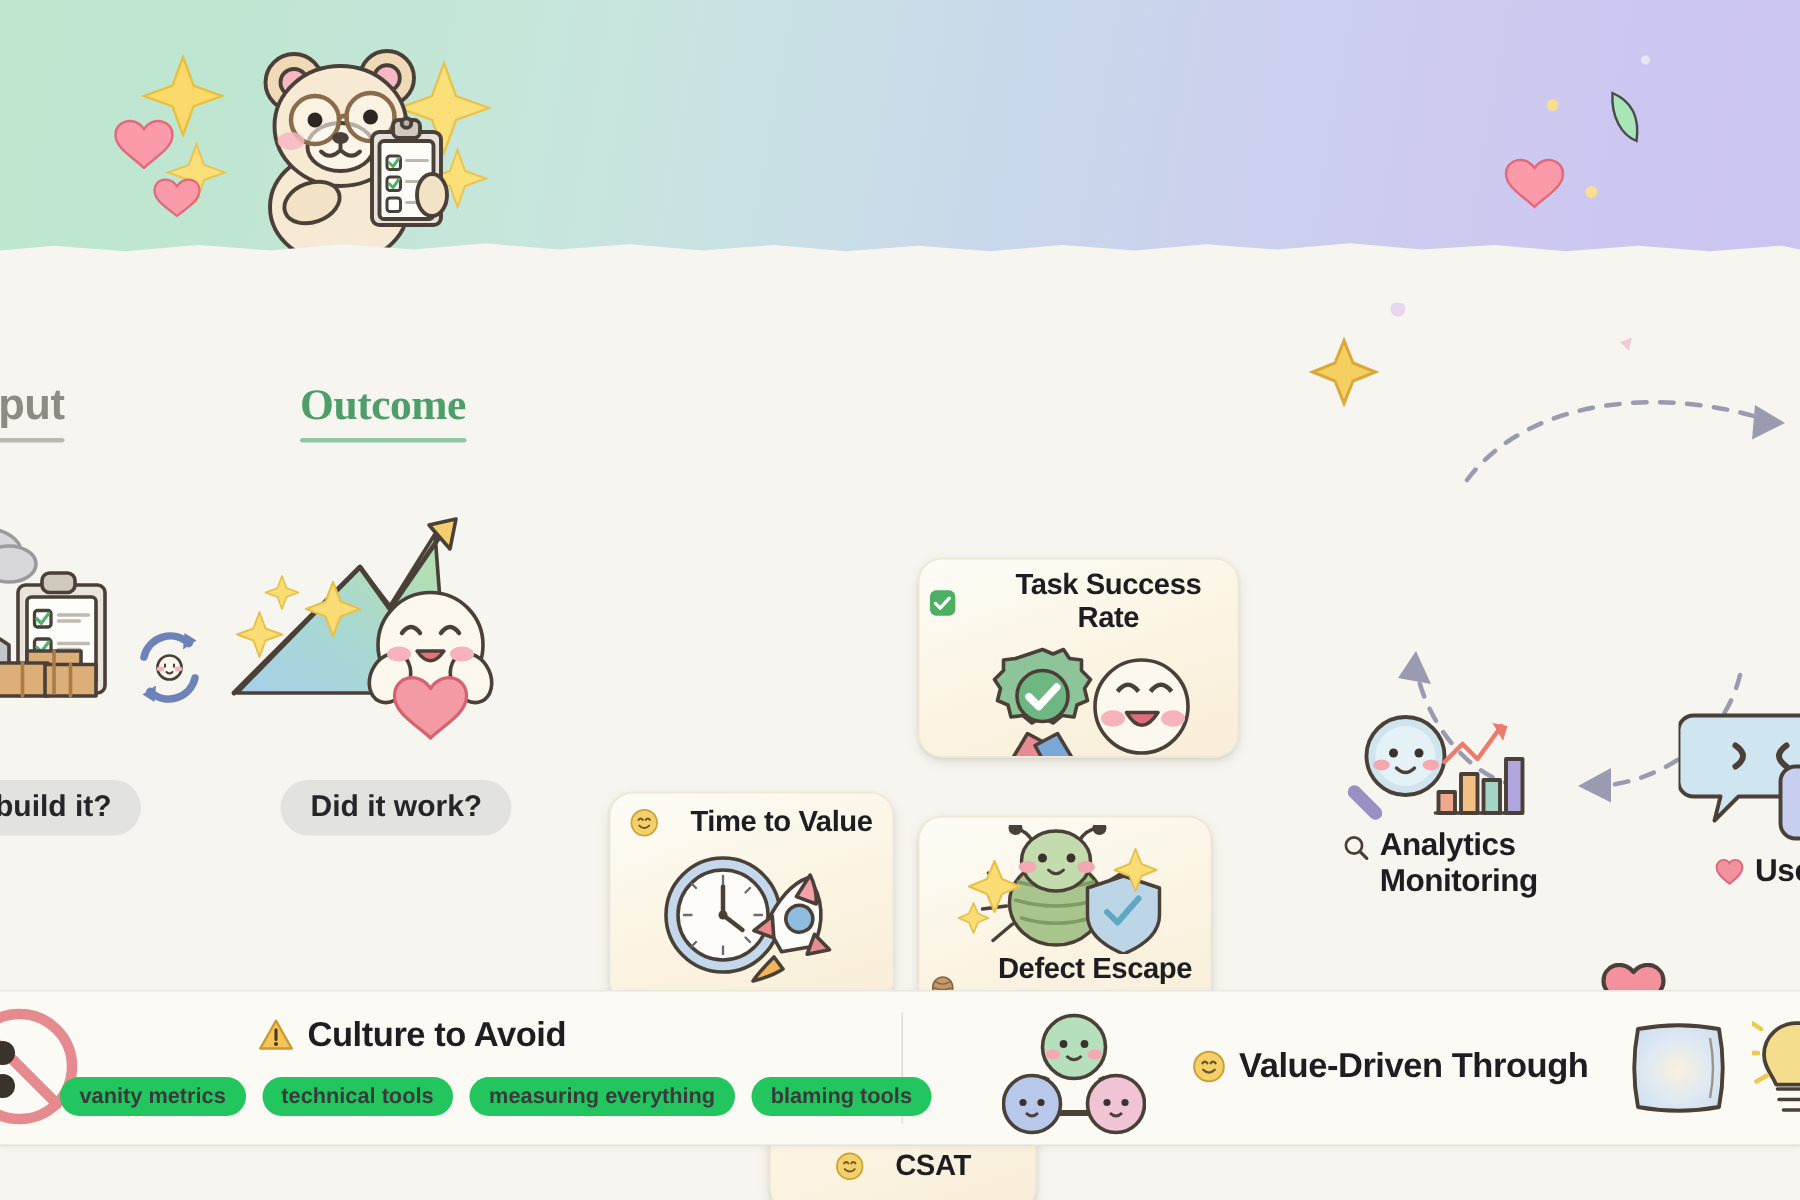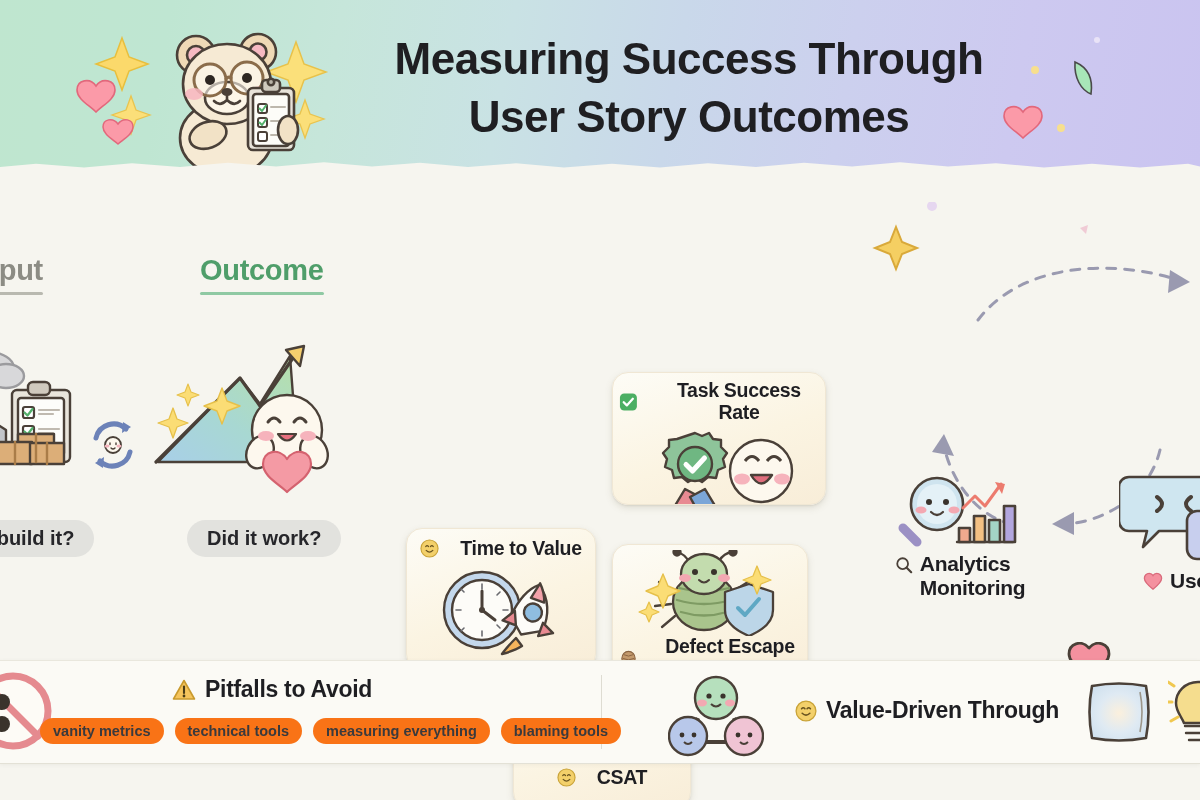--- a/index.html
+++ b/index.html
@@ -78,21 +78,21 @@
     letter-spacing: -0.3px;
   }
   .col-head .rule {
     display: block;
     height: 3px;
     margin-top: 5px;
     border-radius: 2px;
   }
   #output-head { left: -28px; top: 82px; color: #8c8c84; }
   #output-head .rule { background: #b9b9b0; }
-  #outcome-head { left: 200px; top: 82px; color: #4f9e6a; }
+  #outcome-head { left: 200px; top: 82px; color: #4f9e6a; font-family: Liberation Serif, serif; }
   #outcome-head .rule { background: #8fc9a3; }
 
   .pill {
     position: absolute;
     background: #e2e2de;
     border-radius: 20px;
     padding: 7px 20px;
     font-size: 20px;
     font-weight: bold;
     color: #26262a;
@@ -192,21 +192,21 @@
   #culture-heading  { position: absolute; left: 795px; top: 697px; }
 
   .tag-row {
     position: absolute;
     left: 40px; top: 718px;
     display: flex;
     align-items: center;
     gap: 11px;
   }
   .tag {
-    background: #f97316;
+    background: #22c55e;
     border-radius: 13px;
     padding: 5px 13px;
     font-size: 14.5px;
     font-weight: bold;
     color: #3a3a3d;
     white-space: nowrap;
   }
 
   .bottom-icon { position: absolute; }
   #icon-no-vanity { left: -30px; top: 668px; }
@@ -278,24 +278,20 @@
           <rect x="106" y="110" width="9" height="9" rx="2" fill="#fff"></rect>
           <path d="M107.5 86.5 l2.5 2.5 4 -5.5" stroke="#53b06b" fill="none"></path>
           <path d="M107.5 100.5 l2.5 2.5 4 -5.5" stroke="#53b06b" fill="none"></path>
           <path d="M119 85 h14 M119 99 h14 M119 113 h14" stroke="#bdb7ac"></path>
         </g>
 
         <ellipse cx="136" cy="108" rx="10" ry="14" fill="#f2e2c6"></ellipse>
       </g>
     </svg>
 
-    <h1 class="header-title">
-      <span class="l1">Measuring Success Through</span>
-      <span class="l2">User Story Outcomes</span>
-    </h1>
 
     <div class="header-torn"></div>
   </div>
 
   <div class="body-area">
 
     <div class="col-head" id="output-head">
       <span>utput</span>
       <span class="rule"></span>
     </div>
@@ -581,21 +577,21 @@
     <circle cx="32" cy="34" r="8" fill="#3a332c"></circle>
     <circle cx="32" cy="56" r="8" fill="#3a332c"></circle>
   </svg>
 
   <div class="bar-heading" id="pitfalls-heading">
     <svg width="24" height="24" viewBox="0 0 24 24">
       <path d="M12 2.5 L22.5 21 H1.5 Z" fill="#f5c45c" stroke="#c99a2e" stroke-width="1.6" stroke-linejoin="round"></path>
       <path d="M12 8.5 v6.5" stroke="#4a3c16" stroke-width="2.1" stroke-linecap="round"></path>
       <circle cx="12" cy="18" r="1.4" fill="#4a3c16"></circle>
     </svg>
-    <span>Pitfalls to Avoid</span>
+    <span>Culture to Avoid</span>
   </div>
 
   <div class="tag-row">
     <span class="tag">vanity metrics</span>
     <span class="tag">technical tools</span>
     <span class="tag">measuring everything</span>
     <span class="tag">blaming tools</span>
   </div>
 
   <svg class="bottom-icon" id="icon-team" width="96" height="86" viewBox="0 0 96 86">

